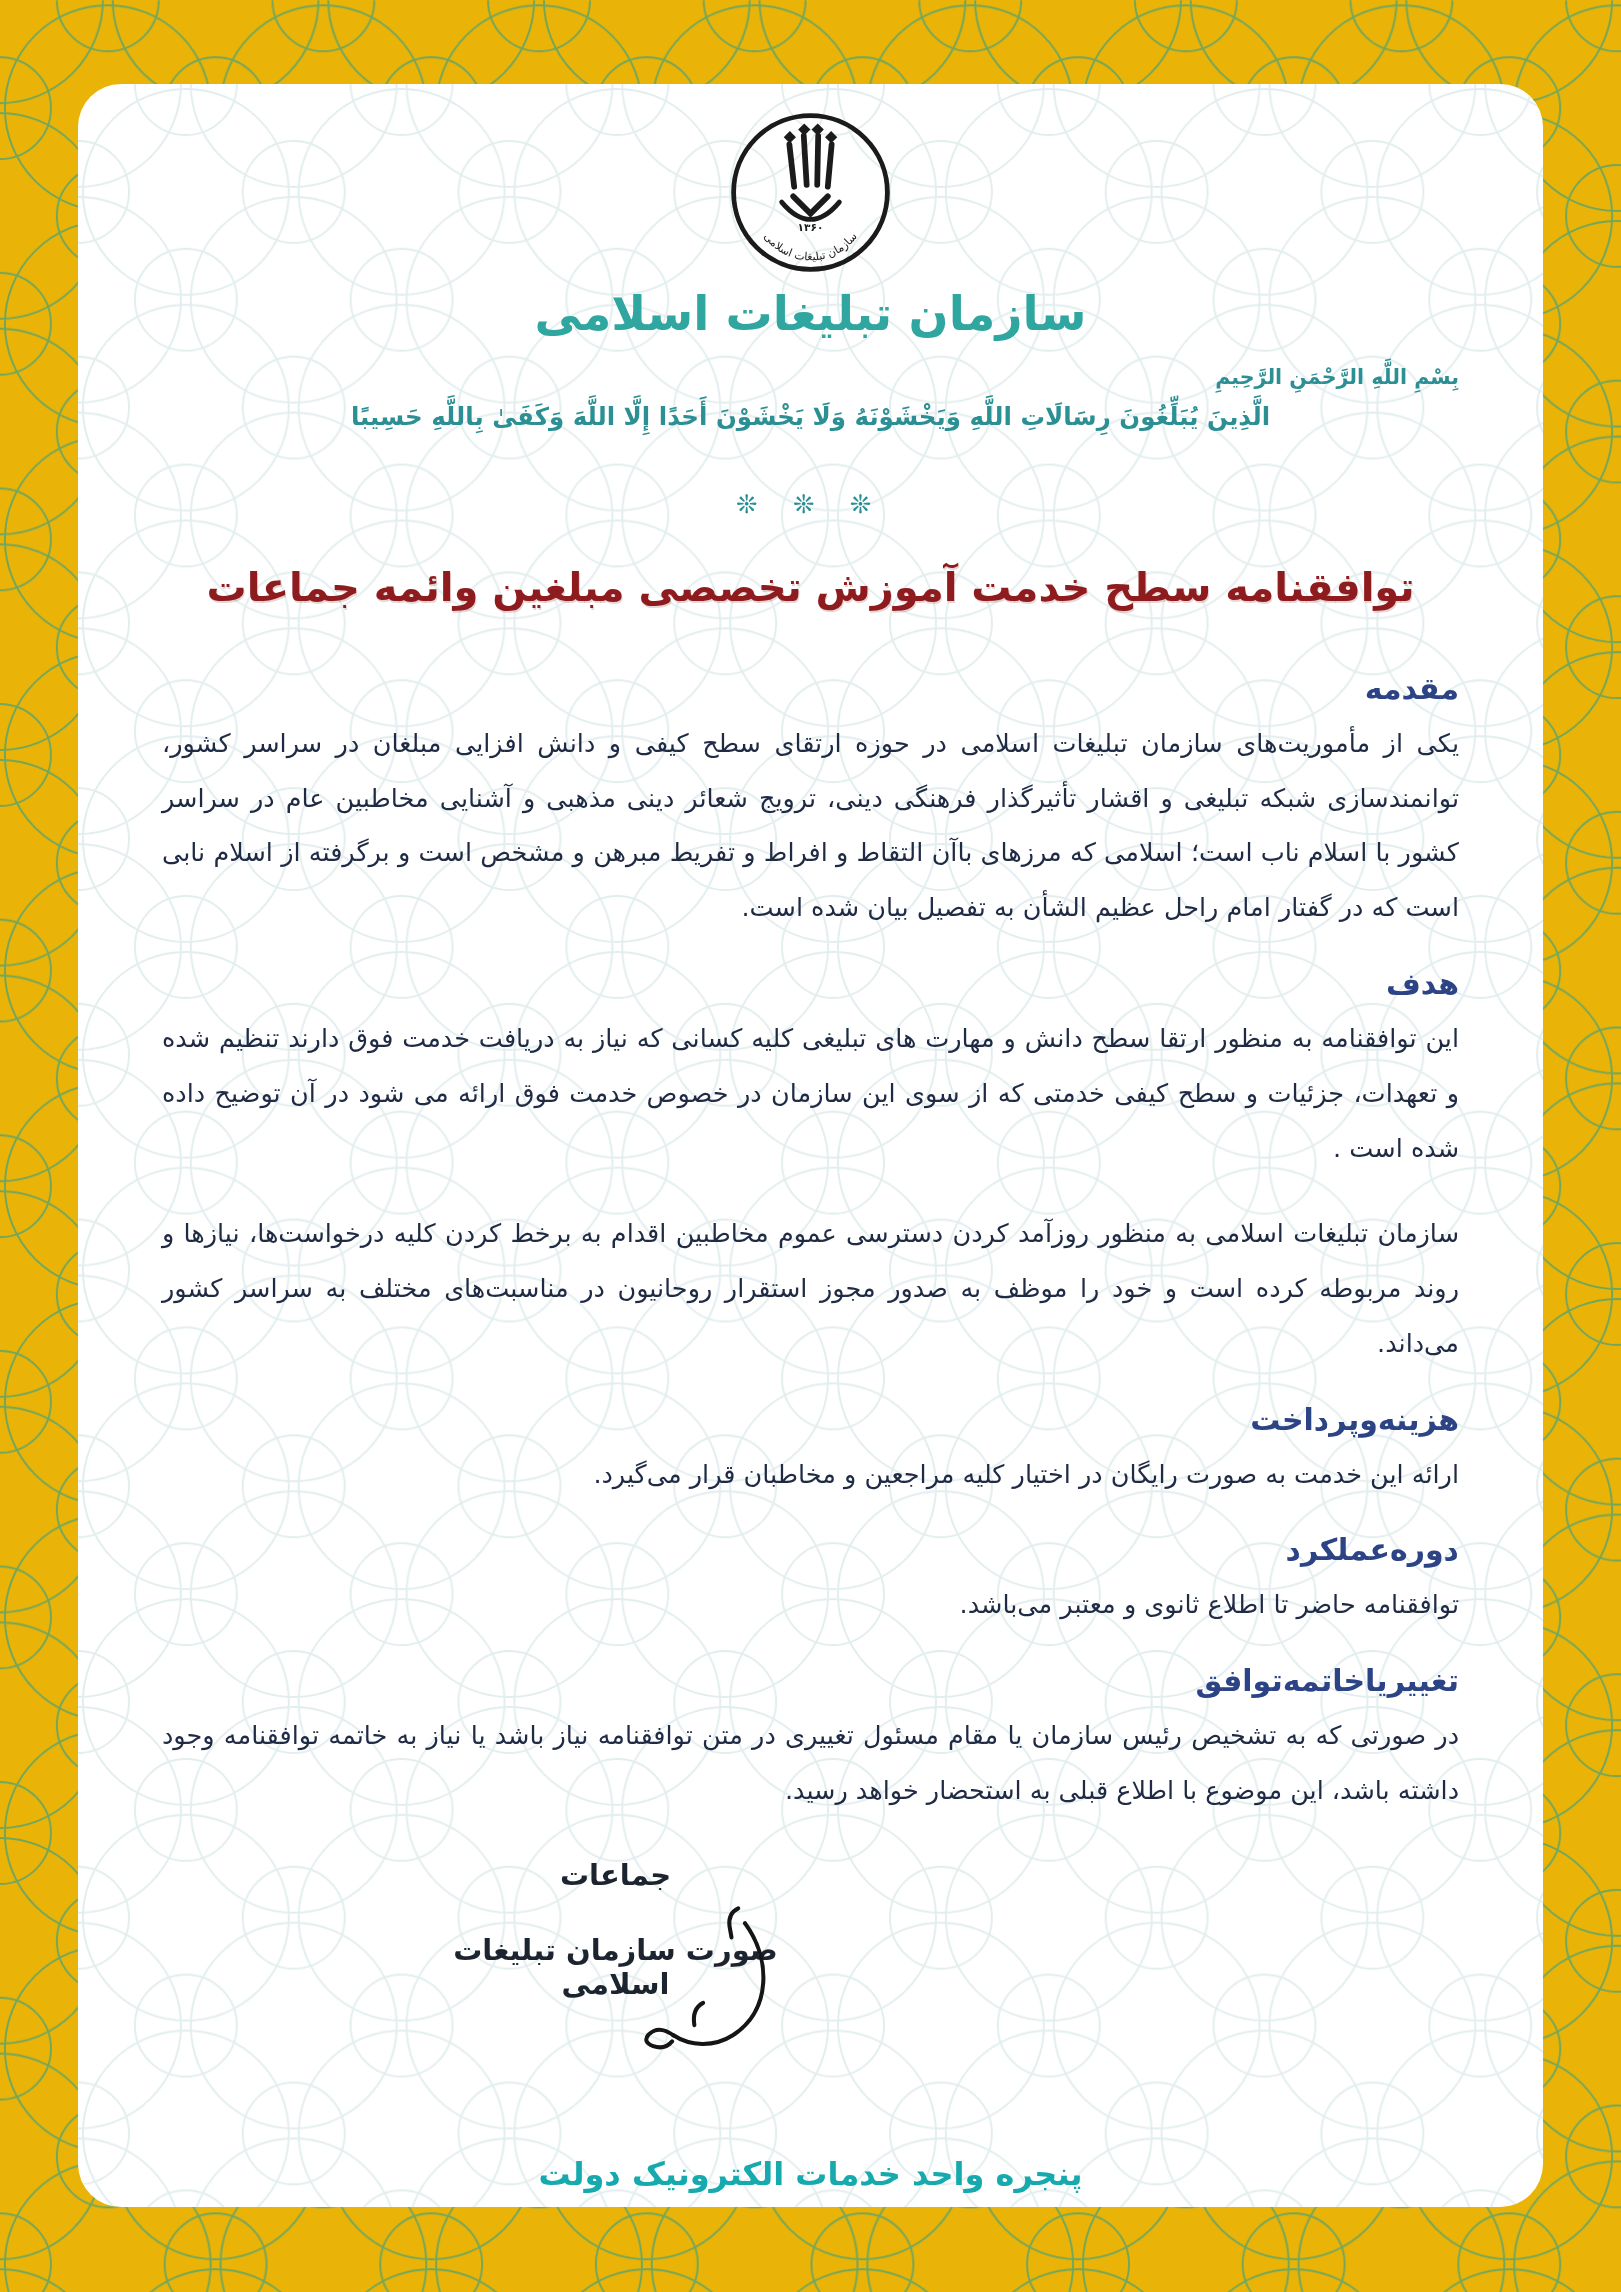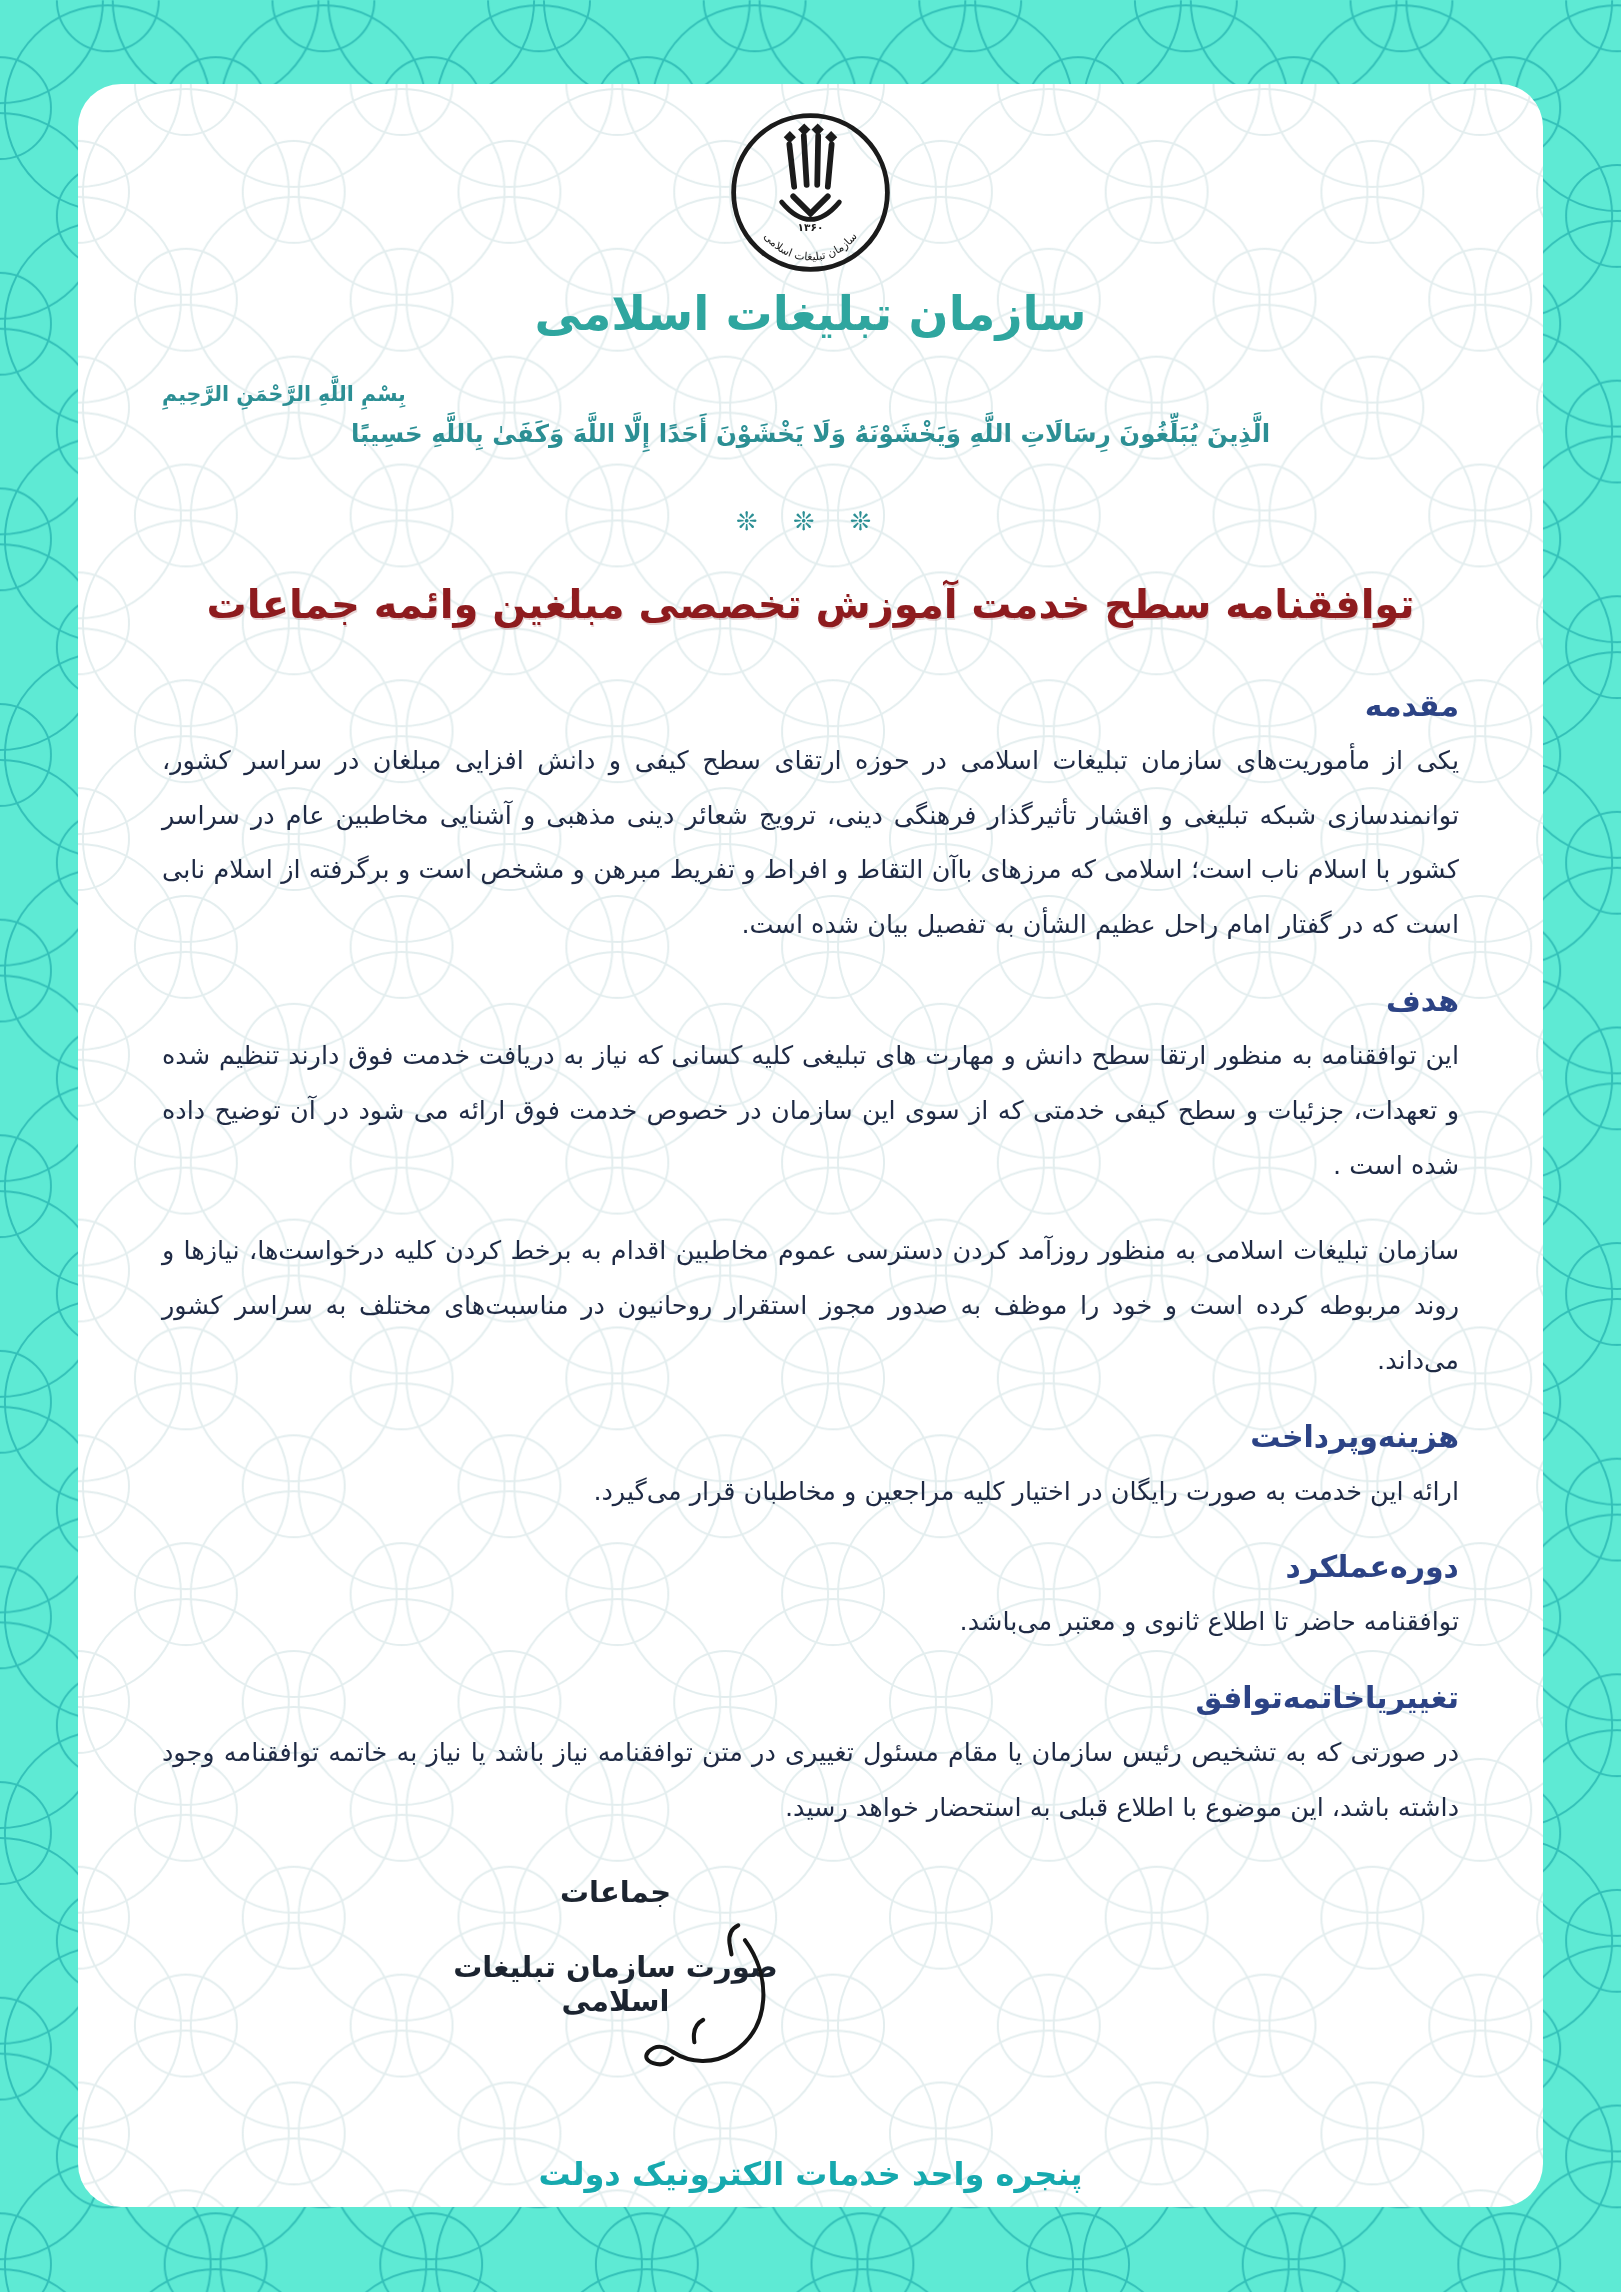--- a/index.html
+++ b/index.html
@@ -3,21 +3,21 @@
 <meta charset="utf-8">
 <style>
   * { margin:0; padding:0; box-sizing:border-box; }
   html,body { background:#9aa0a6; }
   body { font-family:"DejaVu Sans","Liberation Sans",sans-serif; }
 
   .page{
     position:relative;
     width:1621px; height:2293px;
     margin:0 auto;
-    background:#5eead4;
+    background:#eab308;
     overflow:hidden;
   }
   .frame-pattern{ position:absolute; inset:0; color:#0E9CA0; opacity:.55; }
   .bg-svg{ display:block; width:100%; height:100%; }
 
   .sheet{
     position:absolute; left:78px; top:84px; right:78px; bottom:86px;
     background:#ffffff;
     border-radius:43px;
     overflow:hidden;
@@ -35,24 +35,24 @@
   .logo-wrap{ text-align:center; }
   .emblem{ display:inline-block; }
   .org-calligraphy{
     text-align:center;
     font-size:47px; font-weight:bold;
     color:#2FA69F;
     margin-top:3.9px;
     letter-spacing:-1px;
   }
   .bismillah{
-    text-align:left;
+    text-align:right;
     font-size:20.6px; font-weight:bold;
     color:#2C8F94;
-    margin-top:37px;
+    margin-top:20px;
     line-height:1.6;
   }
   .quran-verse{
     text-align:center;
     font-size:24.5px; font-weight:bold;
     color:#2C8F94;
     margin-top:2px;
     line-height:1.7;
   }
   .ornament{

